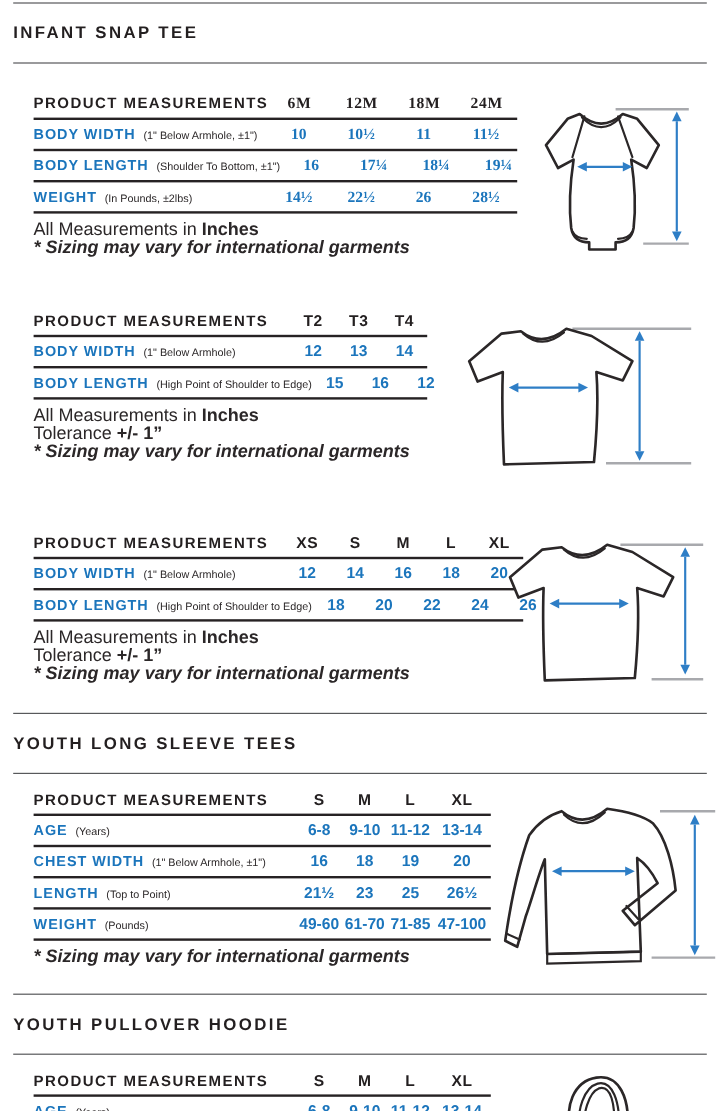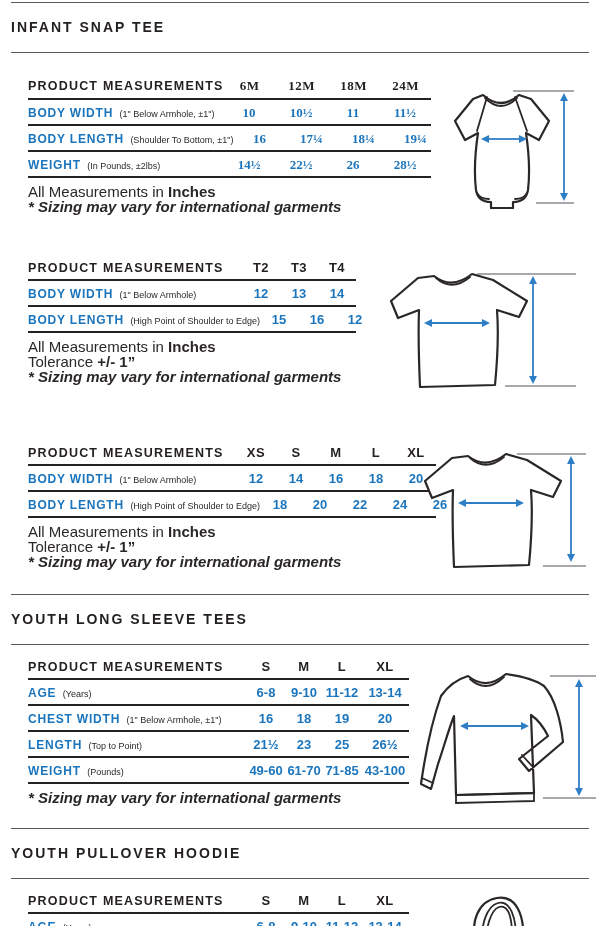--- a/index.html
+++ b/index.html
@@ -282,21 +282,21 @@
           <div class="v cv last">26½</div>
         </div>
         <div class="tr">
           <div class="td-label">
             <span class="lbl">WEIGHT</span>
             <span class="nt">(Pounds)</span>
           </div>
           <div class="v cv">49-60</div>
           <div class="v cv">61-70</div>
           <div class="v cv">71-85</div>
-          <div class="v cv last">43-100</div>
+          <div class="v cv last">47-100</div>
         </div>
       </div>
       <div class="fns">
         <div class="fn sz">* Sizing may vary for international garments</div>
       </div>
       <svg class="art" width="182" height="158" viewBox="0 0 182 158">
         <path class="gref" d="M134,12 L180,12"></path>
         <path class="gref" d="M127,134 L180,134"></path>
         <path class="garment" d="M52,12 Q70,27 90,10 C105,12 120,16 128,22 C139,34 145,58 147,78 L113,107 L103,95 L132,72 C127,62 121,55 115,51 L118,129 L40,131 L38,52 C33,64 27,86 22,100 L15,125 L5,120 C9,92 16,57 25,32 C32,22 42,15 52,12 Z"></path>
         <path class="detail" d="M54,15 Q70,30 88,13"></path>

